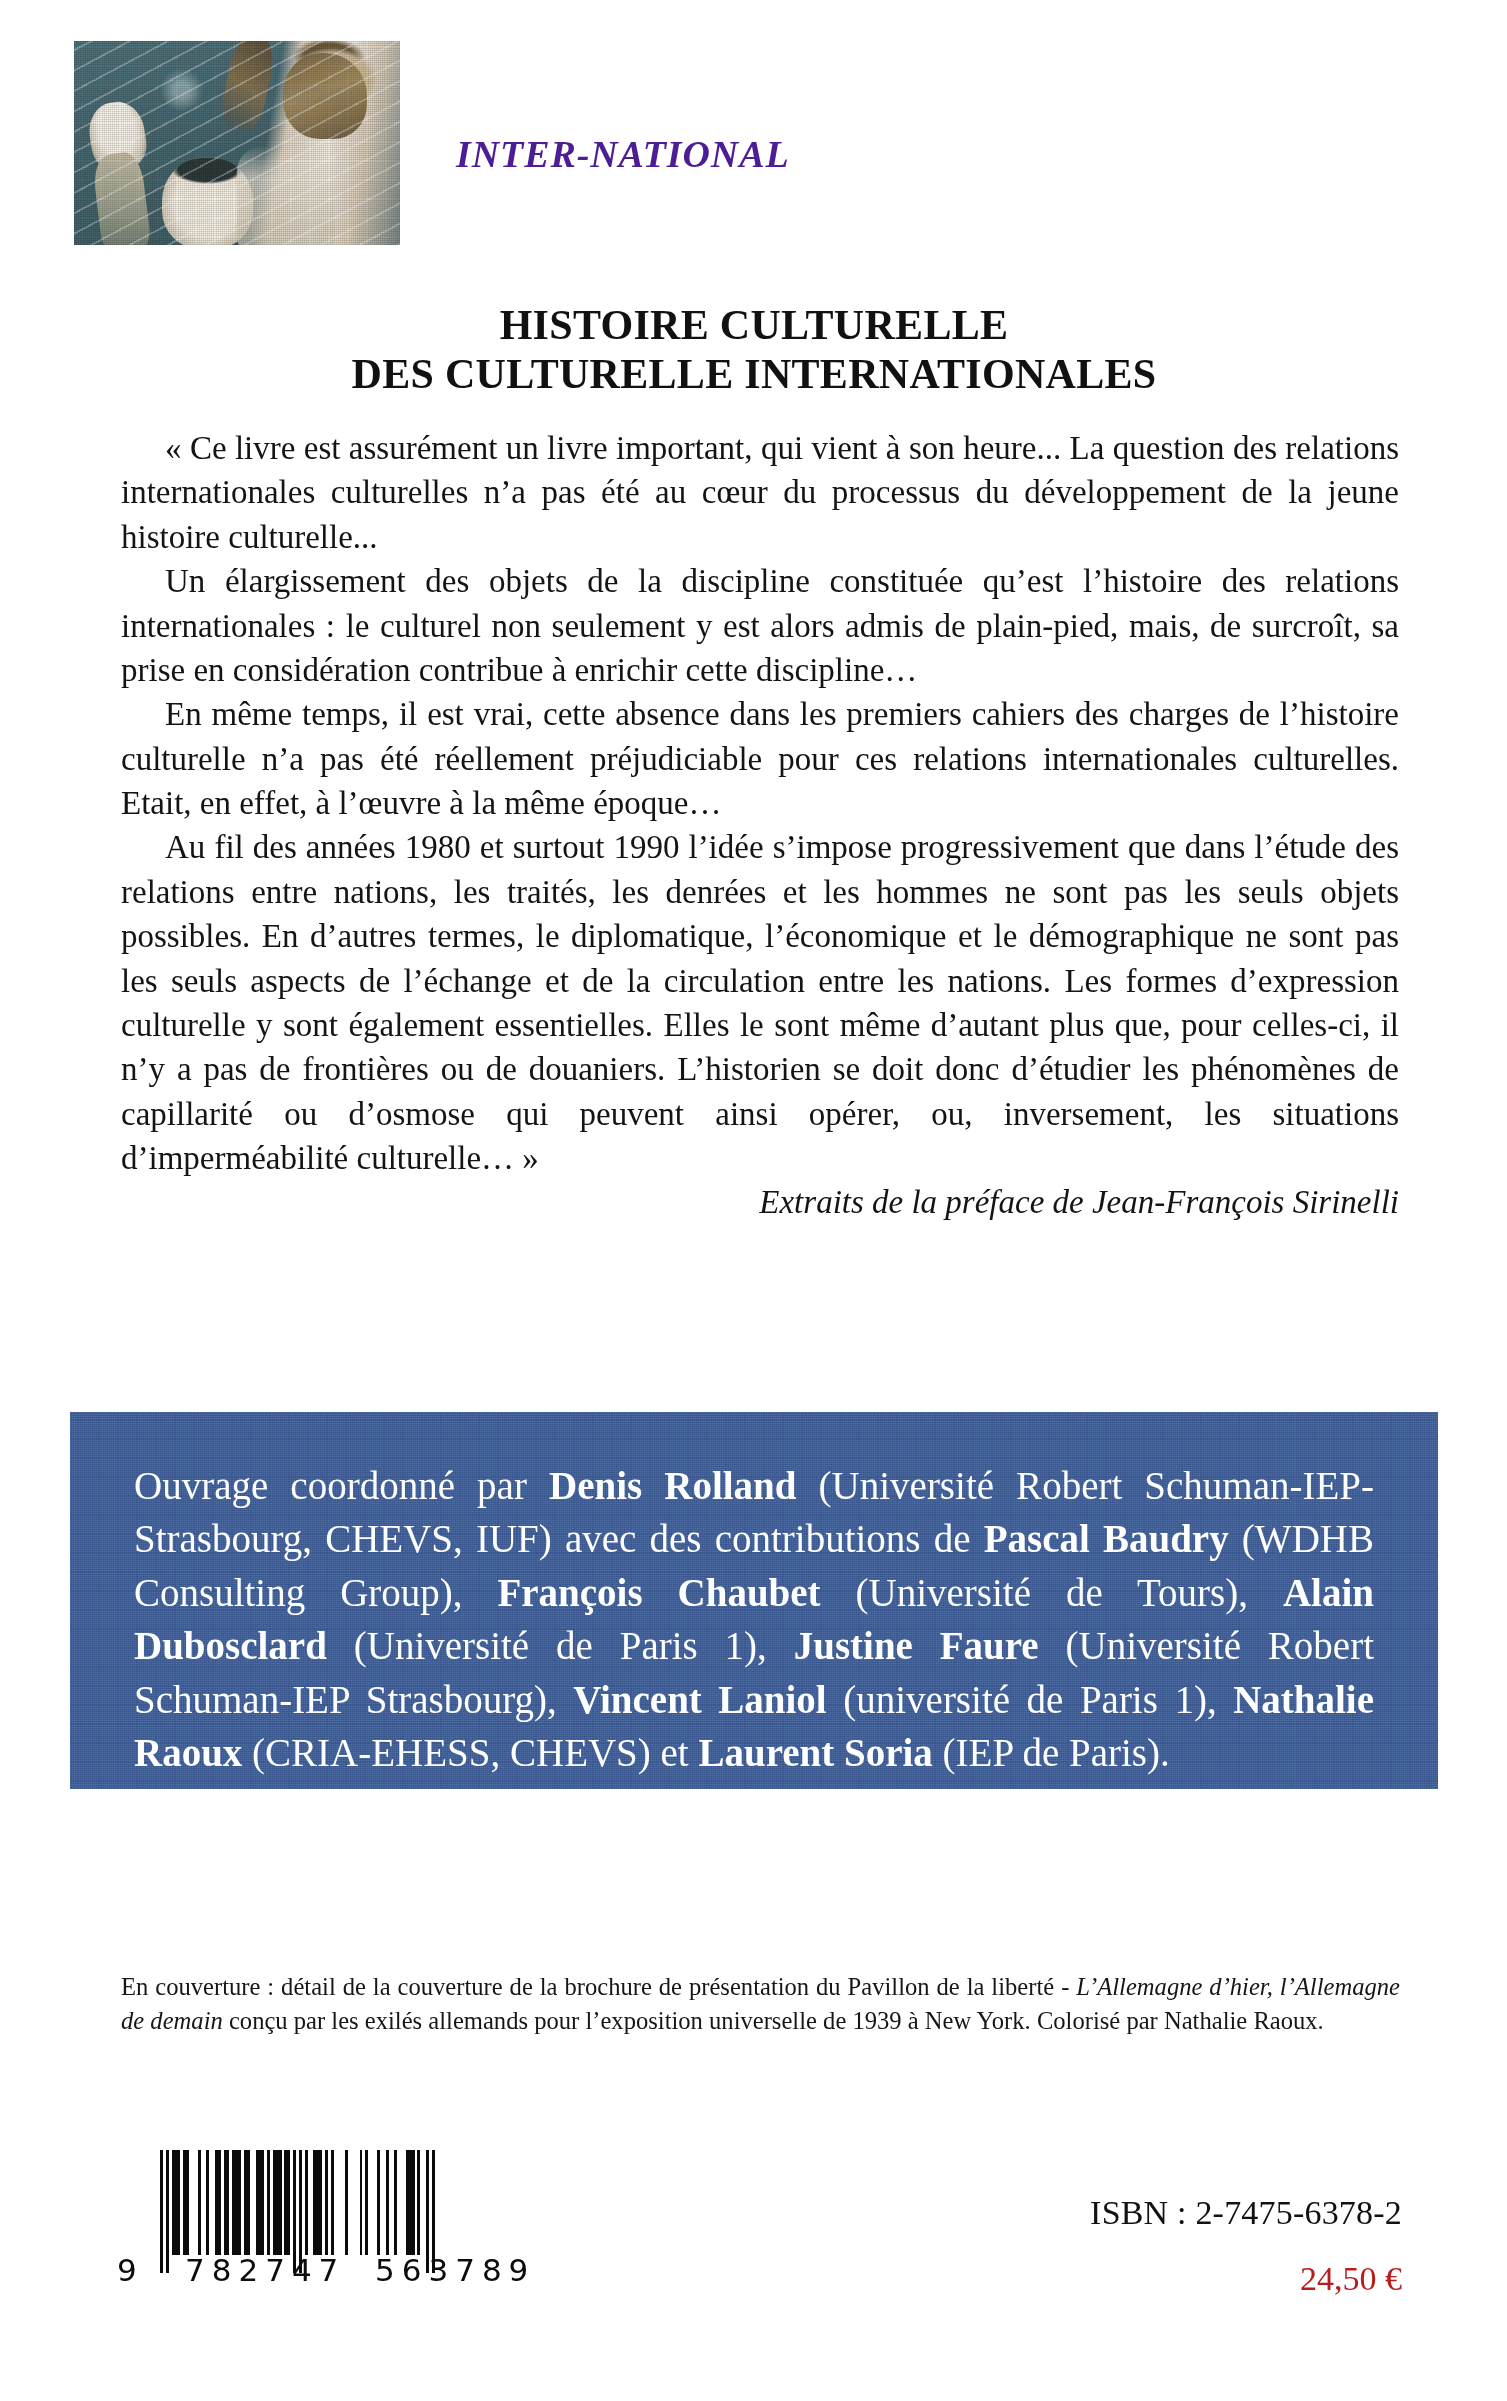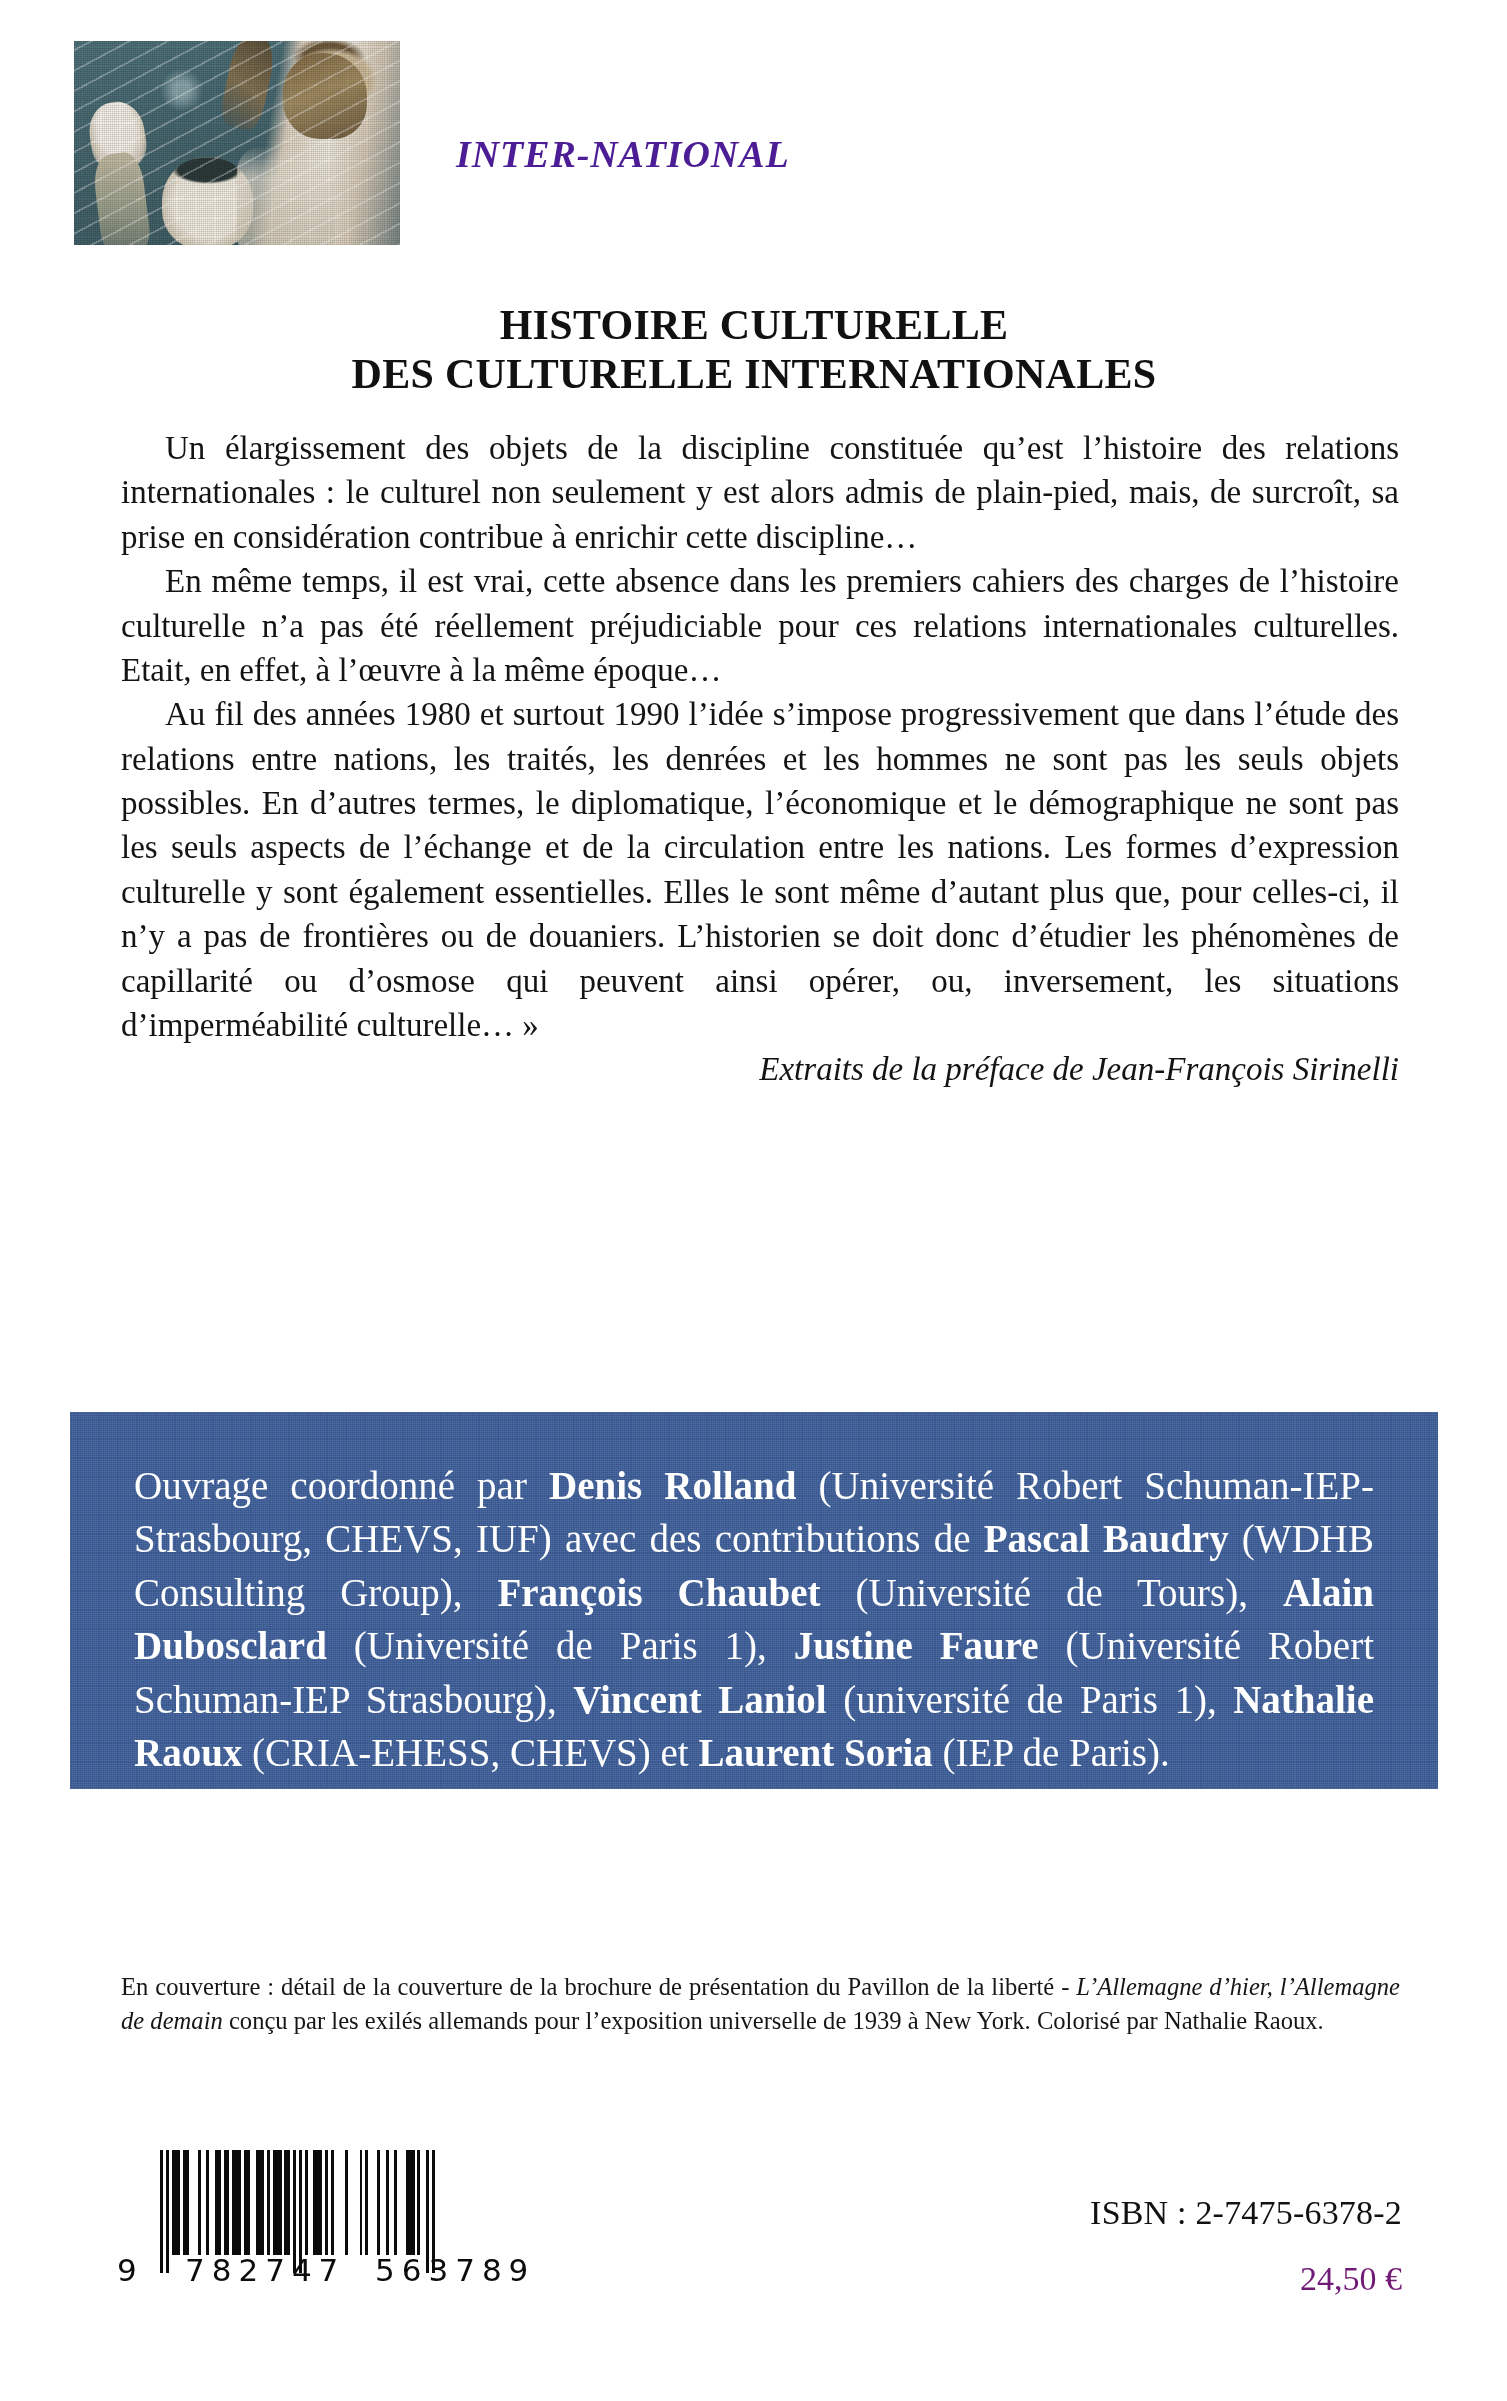--- a/index.html
+++ b/index.html
@@ -225,21 +225,21 @@
     top: 2194px;
     font-size: 34px;
     color: #111;
     letter-spacing: 0.2px;
   }
   .price {
     position: absolute;
     right: 106px;
     top: 2260px;
     font-size: 34px;
-    color: #701a75;
+    color: #b91c1c;
   }
 </style>
 </head>
 <body>
 
 <div class="header">
 
   <div class="cover-thumb">
     <div class="ct-layer ct-bg"></div>
     <div class="ct-person-right"></div>
@@ -255,20 +255,21 @@
 
   <div class="series-name">INTER-NATIONAL</div>
 </div>
 
 <div class="book-title">
   <div>HISTOIRE CULTURELLE</div>
   <div>DES CULTURELLE INTERNATIONALES</div>
 </div>
 
 <div class="preface">
+  <p>« Ce livre est assurément un livre important, qui vient à son heure... La question des relations internationales culturelles n’a pas été au cœur du processus du développement de la jeune histoire culturelle...</p>
   <p>Un élargissement des objets de la discipline constituée qu’est l’histoire des relations internationales : le culturel non seulement y est alors admis de plain-pied, mais, de surcroît, sa prise en considération contribue à enrichir cette discipline…</p>
   <p>En même temps, il est vrai, cette absence dans les premiers cahiers des charges de l’histoire culturelle n’a pas été réellement préjudiciable pour ces relations internationales culturelles. Etait, en effet, à l’œuvre à la même époque…</p>
   <p>Au fil des années 1980 et surtout 1990 l’idée s’impose progressivement que dans l’étude des relations entre nations, les traités, les denrées et les hommes ne sont pas les seuls objets possibles. En d’autres termes, le diplomatique, l’économique et le démographique ne sont pas les seuls aspects de l’échange et de la circulation entre les nations. Les formes d’expression culturelle y sont également essentielles. Elles le sont même d’autant plus que, pour celles-ci, il n’y a pas de frontières ou de douaniers. L’historien se doit donc d’étudier les phénomènes de capillarité ou d’osmose qui peuvent ainsi opérer, ou, inversement, les situations d’imperméabilité culturelle… »</p>
   <p class="last-line">Extraits de la préface de Jean-François Sirinelli</p>
 </div>
 
 <div class="credits-box">
   <div class="credits-text">Ouvrage coordonné par <b>Denis Rolland</b> (Université Robert Schuman-IEP-Strasbourg, CHEVS, IUF) avec des contributions de <b>Pascal Baudry</b> (WDHB Consulting Group), <b>François Chaubet</b> (Université de Tours), <b>Alain Dubosclard</b> (Université de Paris 1), <b>Justine Faure</b> (Université Robert Schuman-IEP Strasbourg), <b>Vincent Laniol</b> (université de Paris 1), <b>Nathalie Raoux</b> (CRIA-EHESS, CHEVS) et <b>Laurent Soria</b> (IEP de Paris).</div>
 </div>
 

